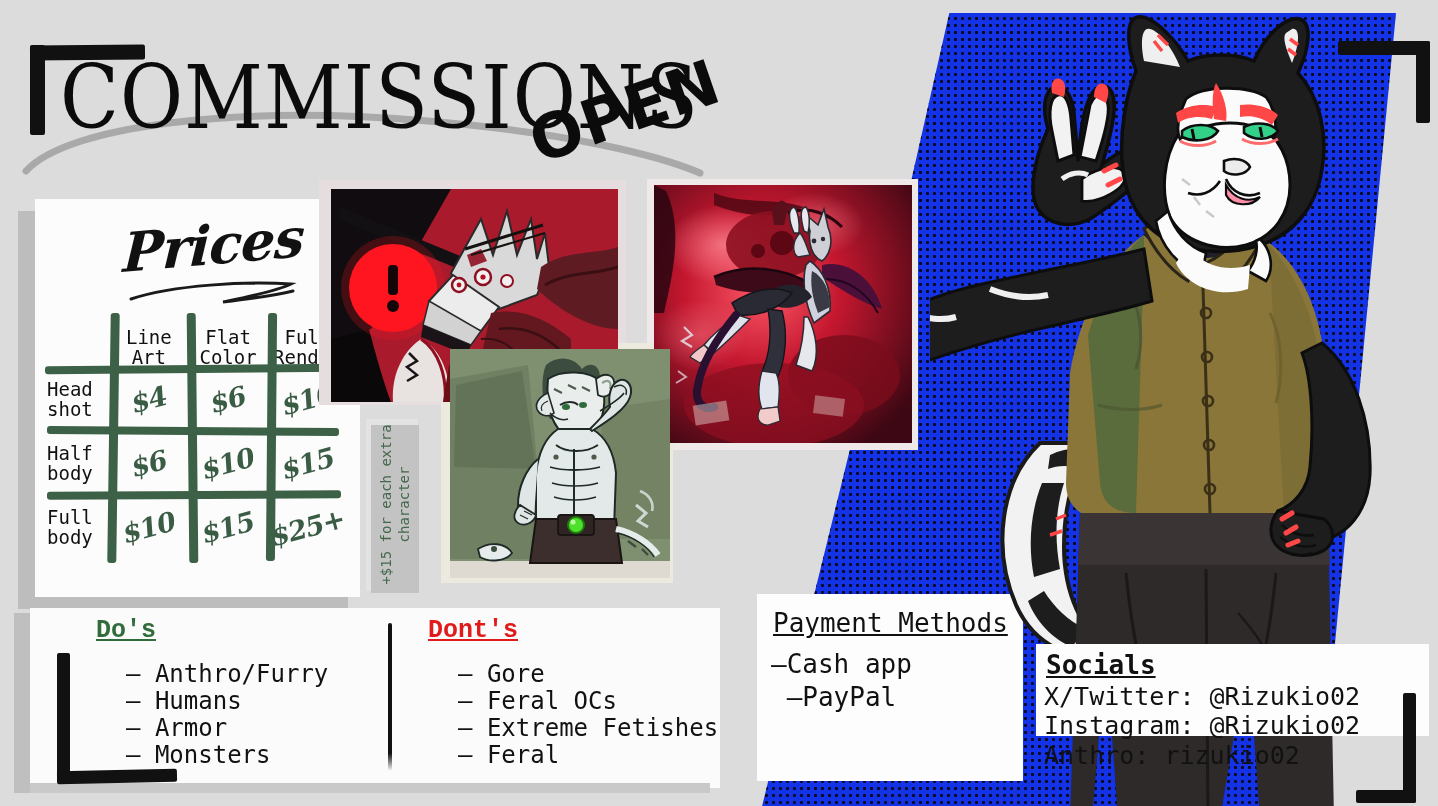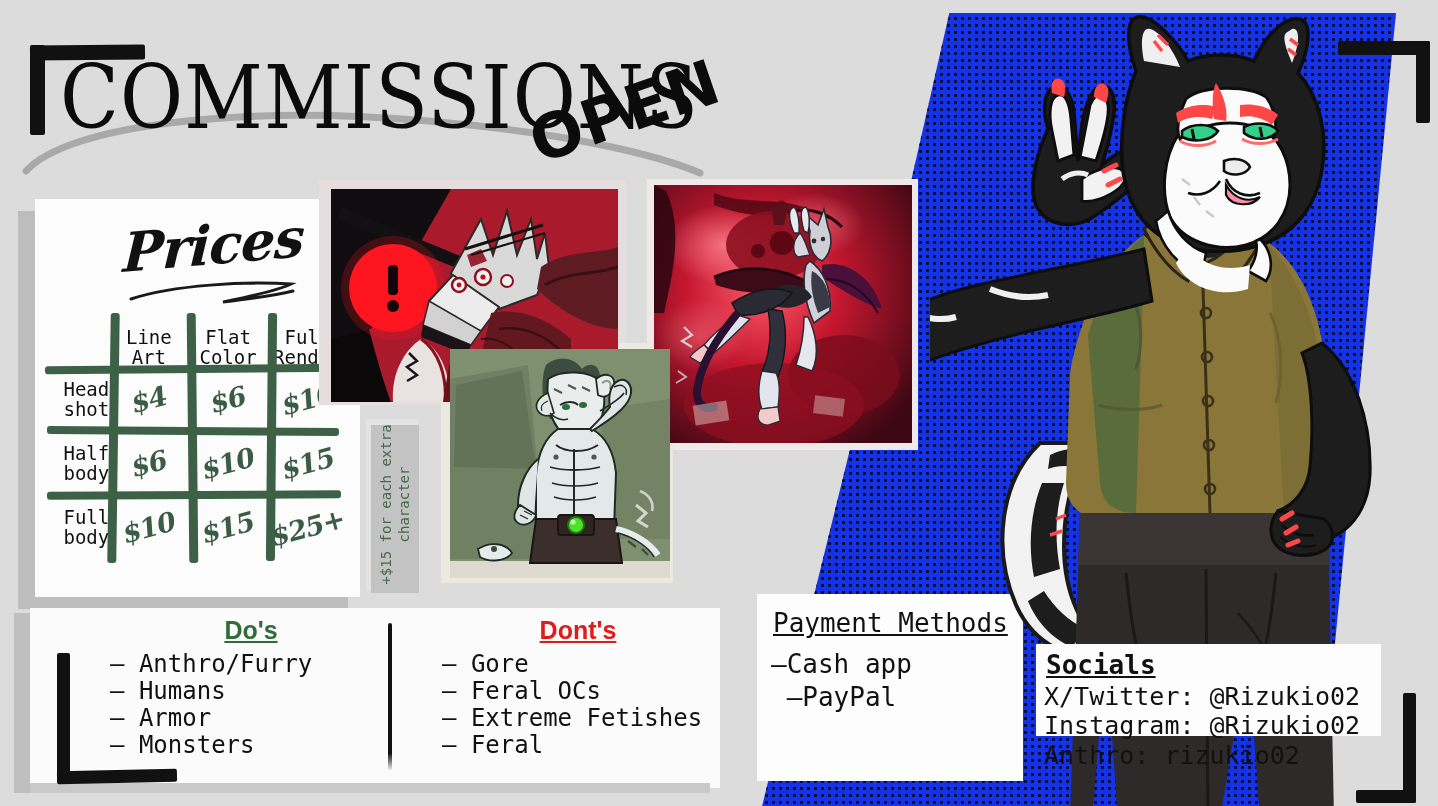--- a/index.html
+++ b/index.html
@@ -88,21 +88,21 @@
     border-collapse:collapse;width:300px;
     font-family:"DejaVu Sans Mono", monospace;
   }
   table.price-grid th,table.price-grid td{padding:0;margin:0;}
   .corner-cell{width:62px;height:56px;}
   .col-head{
     font-size:19px;font-weight:normal;color:#111;line-height:1.06;
     text-align:center;width:79px;height:56px;vertical-align:bottom;padding-bottom:2px;
   }
   .row-head{
-    font-size:19px;color:#111;line-height:1.06;text-align:right;
+    font-size:19px;color:#111;line-height:1.06;text-align:left;
     width:62px;height:64px;vertical-align:middle;padding-left:2px;
   }
   .price-cell{
     width:79px;height:64px;text-align:center;vertical-align:middle;
     color:#3a5c45;font-family:"DejaVu Serif", serif;font-style:italic;
     font-size:27px;font-weight:bold;
     transform:rotate(-7deg);
   }
   .price-cell span{display:inline-block;transform:rotate(-8deg);letter-spacing:-1px;}
   .gridline{position:absolute;background:#3d6146;z-index:5;border-radius:3px;}
@@ -130,27 +130,27 @@
   #art3-frame{left:441px;top:330px;width:232px;height:240px;background:#eceade;z-index:23;}
 
   
   #rules-card{left:30px;top:595px;width:690px;height:180px;background:#fbfbfb;}
   #rules-card-shadow{left:14px;top:600px;width:695px;height:180px;background:#bfbfbf;}
   #rules-bottom-bar{left:30px;top:770px;width:680px;height:10px;background:#c9c9c9;z-index:21;}
   .rules-col{position:absolute;top:8px;}
   #dos-col{left:66px;width:310px;}
   #donts-col{left:398px;width:300px;}
   .rules-head{
-    font-family:Liberation Sans, sans-serif;
+    font-family:Liberation Mono, monospace;
     font-size:25px;font-weight:bold;text-decoration:underline;
-    text-align:center;margin-bottom:6px;
+    margin-bottom:6px;
   }
   #dos-head{color:#2f6b3b;}
   #donts-head{color:#e01b1b;}
-  .rules-list{list-style:none;margin:0;padding:0 0 0 14px;}
+  .rules-list{list-style:none;margin:16px;padding:0 0 0 14px;}
   .rules-list li{
     font-family:"DejaVu Sans Mono", monospace;
     font-size:24px;color:#111;line-height:1.13;white-space:nowrap;
   }
   .rules-divider{
     position:absolute;left:388px;top:610px;width:4px;height:148px;
     background:linear-gradient(to bottom,#111 0%,#111 88%,rgba(0,0,0,0) 100%);
     z-index:22;border-radius:2px;
   }
 
@@ -162,21 +162,21 @@
     font-size:26px;font-weight:normal;color:#111;text-decoration:underline;
     white-space:nowrap;
   }
   .pay-list{position:absolute;left:14px;top:54px;list-style:none;margin:0;padding:0;text-align:center;}
   .pay-list li{
     font-family:"DejaVu Sans Mono", monospace;
     font-size:26px;color:#111;line-height:1.25;white-space:nowrap;
   }
 
   
-  #socials-card{left:1036px;top:631px;width:345px;height:92px;background:#fdfdfd;z-index:30;}
+  #socials-card{left:1036px;top:631px;width:345px;height:92px;background:#fdfdfd;z-index:30;padding-left:48px;}
   .soc-title{
     position:absolute;left:10px;top:6px;
     font-family:"DejaVu Sans Mono", monospace;
     font-size:26px;font-weight:bold;color:#111;text-decoration:underline;
   }
   .soc-list{position:absolute;left:8px;top:38px;list-style:none;margin:0;padding:0;}
   .soc-list li{
     font-family:"DejaVu Sans Mono", monospace;
     font-size:25px;color:#111;line-height:1.17;white-space:nowrap;
   }

